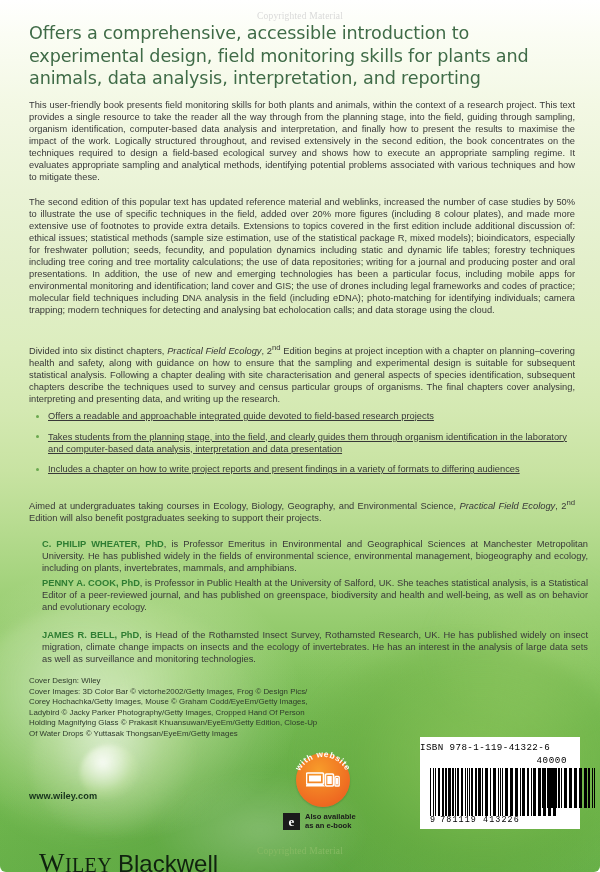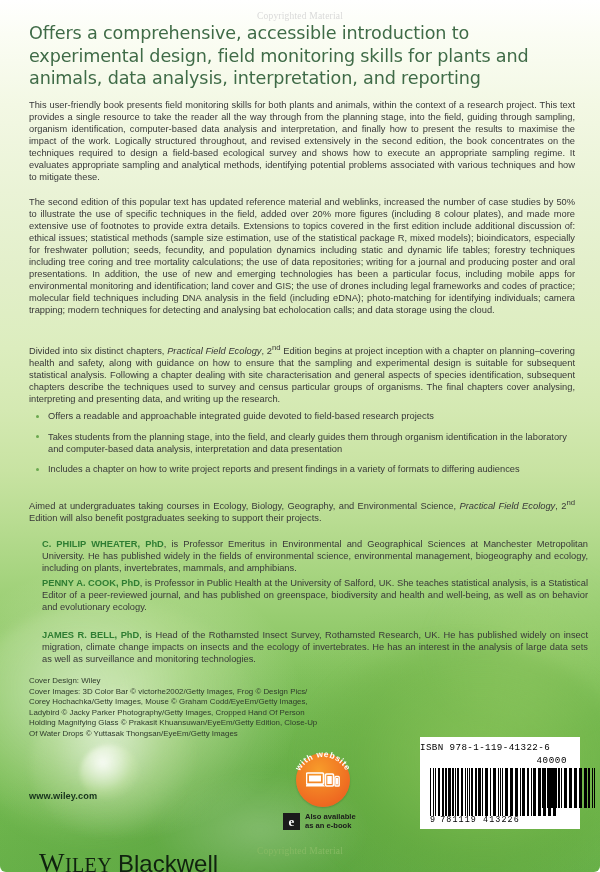--- a/index.html
+++ b/index.html
@@ -83,21 +83,21 @@
   .p1{top:99px;}
   .p2{top:196px;}
   .p3{top:342px;}
   .p-aim{top:497px;}
 
   .bullets{
     position:absolute;left:35px;top:410px;width:540px;
     color:#383838;font-size:9.3px;line-height:12.05px;
     margin:0;padding:0;list-style:none;
   }
-  .bullets li{position:relative;padding-left:13px;margin-bottom:8.5px;}
+  .bullets li{position:relative;padding-left:13px;margin-bottom:8.5px;text-decoration:underline;}
   .bullets li .dot{
     position:absolute;left:1px;top:4.5px;width:3px;height:3px;
     border-radius:50%;background:#6aa84f;
   }
 
   .bio{
     position:absolute;left:42px;width:546px;
     color:#383838;font-size:9.3px;line-height:12.05px;text-align:justify;
   }
   .bio .name{color:#2e7d32;font-weight:bold;}

